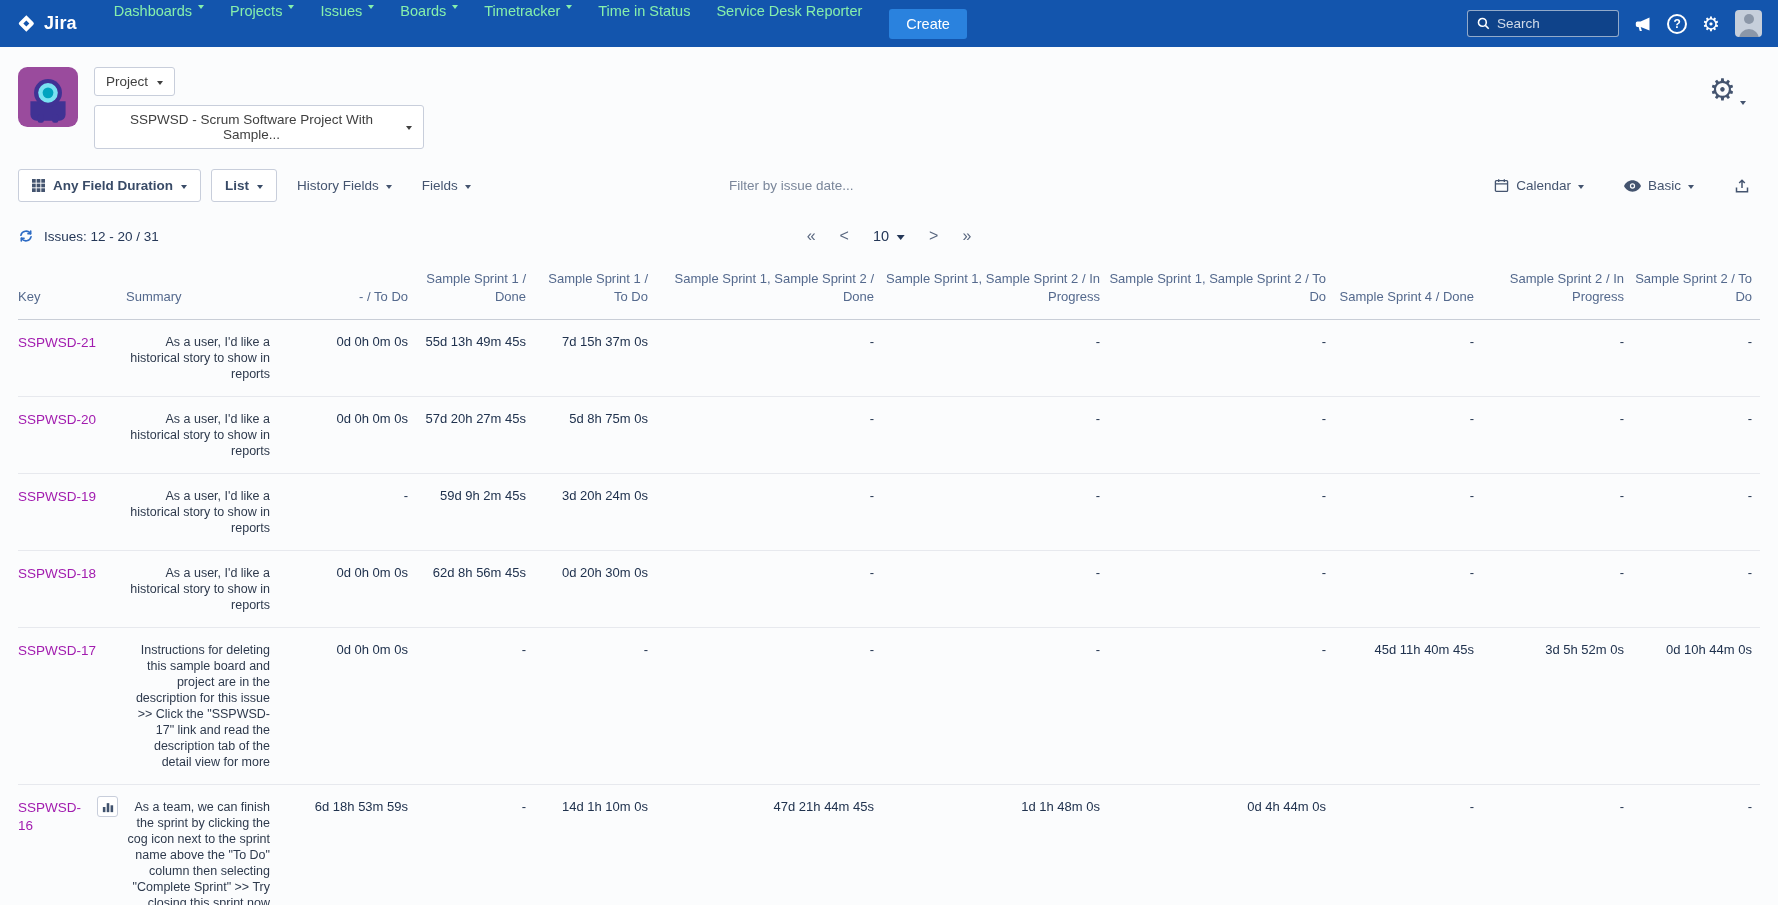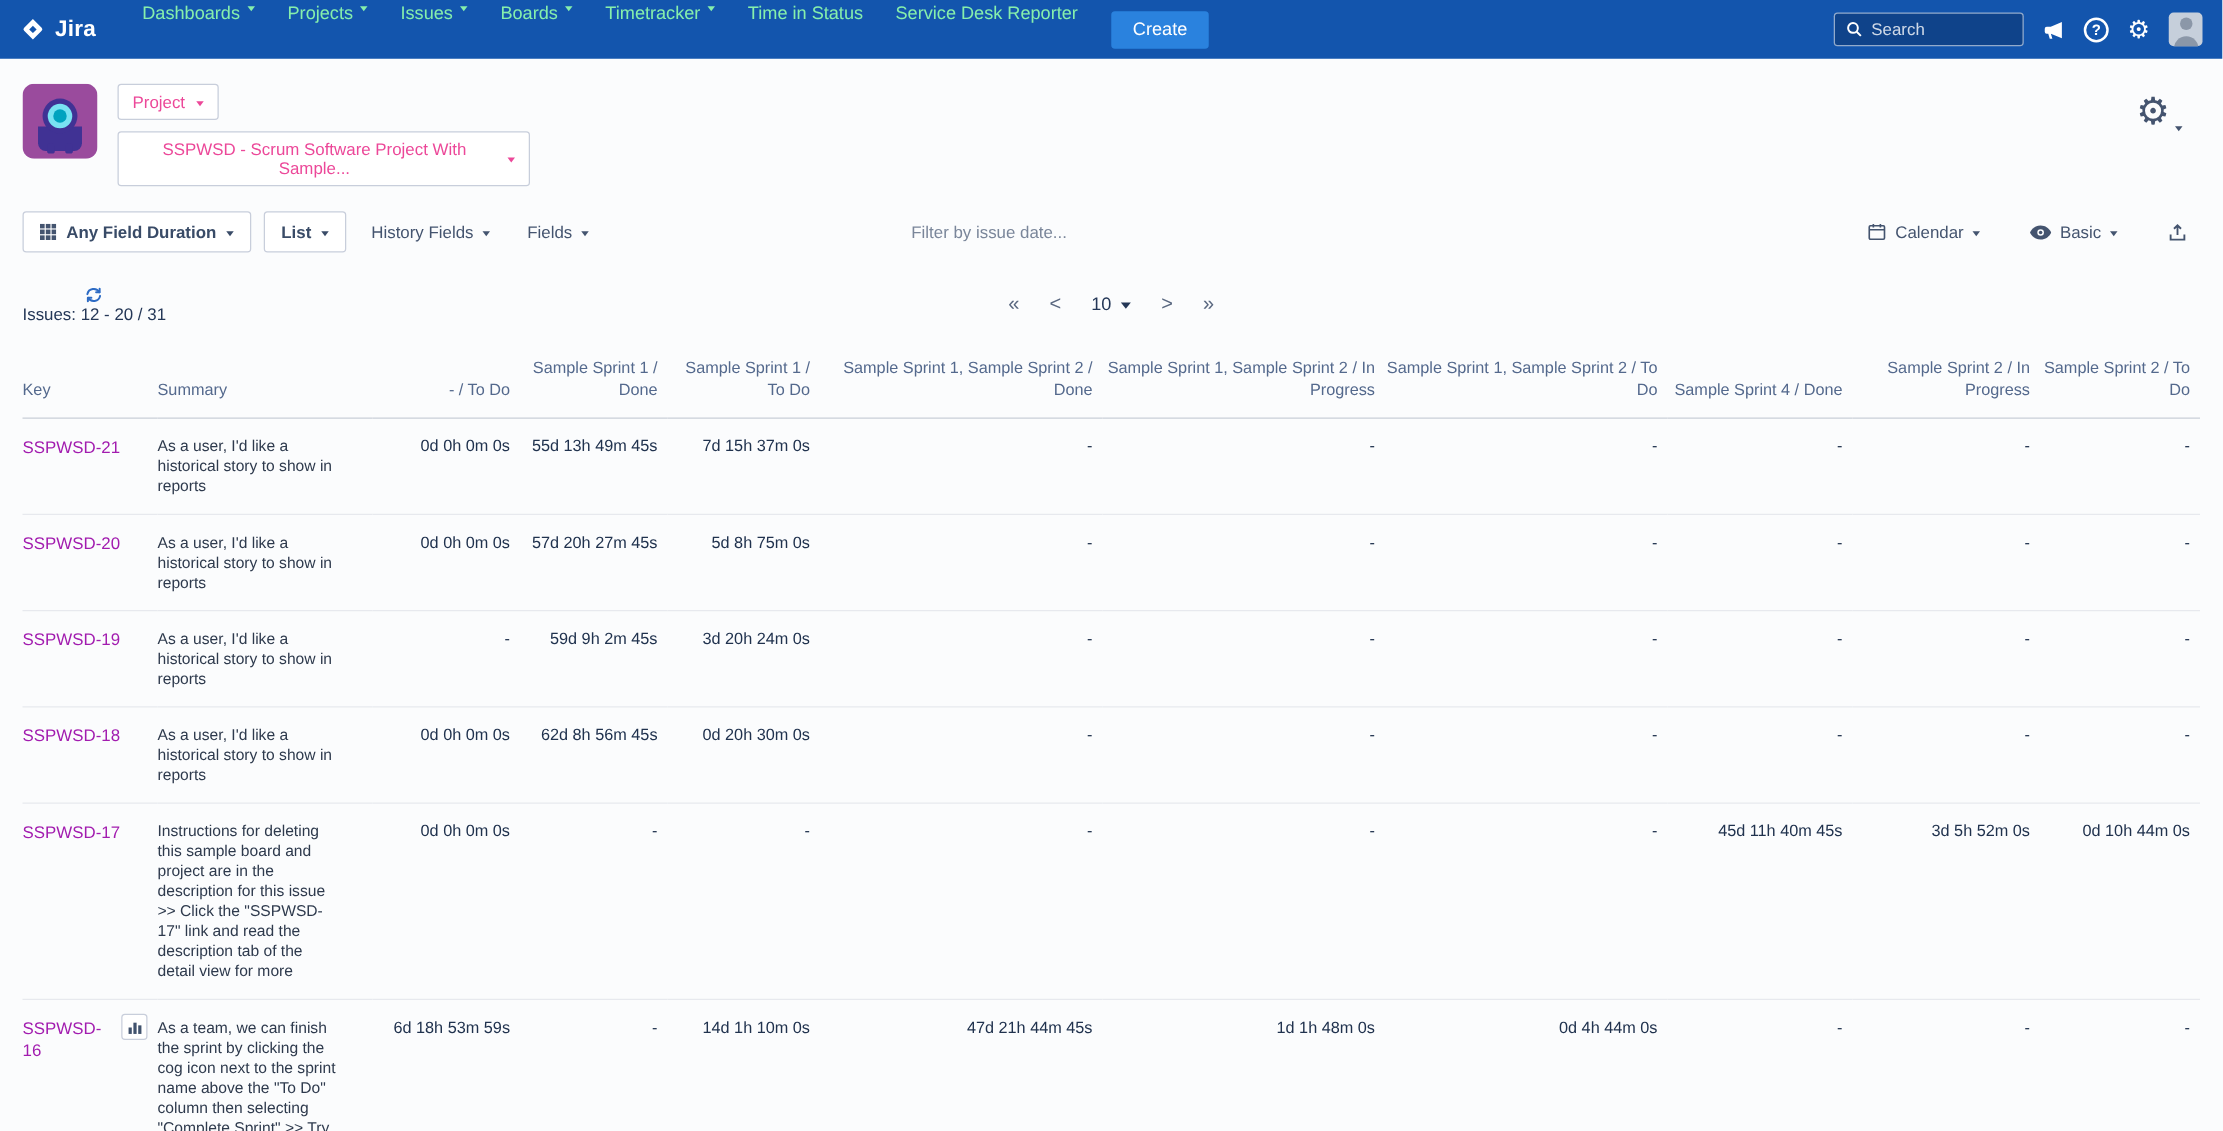--- a/index.html
+++ b/index.html
@@ -60,21 +60,21 @@
   .user-avatar::after {
     content: ""; position: absolute; bottom: -4px; left: 50%; transform: translateX(-50%);
     width: 20px; height: 12px; border-radius: 10px 10px 0 0; background: #8b97a8;
   }
 
   
   .project-header { display: flex; align-items: flex-start; padding: 20px 18px 12px; gap: 16px; }
   .project-avatar { width: 60px; height: 60px; flex: 0 0 auto; }
   .select-btn {
     display: inline-flex; align-items: center; gap: 9px; background: #fff;
-    border: 1px solid #c8cedb; border-radius: 3px; color: #ec4899;
+    border: 1px solid #c8cedb; border-radius: 3px; color: #404040;
     font-size: 13.5px; padding: 6px 11px;
   }
   .project-selects { display: flex; flex-direction: column; gap: 9px; align-items: flex-start; }
   .project-select { width: 330px; justify-content: space-between; }
   .header-right { margin-left: auto; }
   .settings-btn {
     background: none; border: none; color: #44546f;
     display: inline-flex; align-items: flex-end; gap: 4px; padding: 8px 14px 0 0;
   }
   .settings-btn .gear-glyph { font-size: 30px; color: #44546f; }
@@ -93,21 +93,21 @@
   .filter-input {
     position: absolute; left: 50%; transform: translateX(-50%);
     width: 320px; border: none; background: transparent; outline: none;
     font-size: 13.5px; color: #42526e; font-family: inherit; text-align: left;
   }
   .filter-input::placeholder { color: #7a869a; }
   .toolbar-right { margin-left: auto; display: flex; align-items: center; gap: 20px; }
 
   
   .status-row { position: relative; display: flex; align-items: center; padding: 16px 18px 14px; }
-  .issues-info { display: flex; align-items: center; gap: 0; font-size: 13.5px; color: #243757; flex-direction: column; }
+  .issues-info { display: flex; align-items: center; gap: 10px; font-size: 13.5px; color: #243757; }
   .refresh-btn { background: none; border: none; display: inline-flex; }
   .pagination {
     position: absolute; left: 50%; transform: translateX(-50%);
     display: flex; align-items: center; gap: 24px;
   }
   .pg-btn { background: none; border: none; color: #5a6880; font-size: 16px; line-height: 1; }
   .page-size { background: none; border: none; display: inline-flex; align-items: center; gap: 8px; font-size: 14.5px; color: #243757; }
 
   
   .table-wrap { padding: 0 18px; }
@@ -126,21 +126,21 @@
     border-bottom: 1px solid #e7e9ee; line-height: 1.3;
     word-wrap: break-word;
   }
   .td-key a { color: #a21caf; font-size: 13.5px; }
   .key-wrap { display: flex; align-items: flex-start; gap: 9px; }
   .chart-btn {
     background: #fff; border: 1px solid #c8cedb; border-radius: 3px;
     width: 23px; height: 21px; display: inline-flex; align-items: center; justify-content: center;
     margin-top: -3px;
   }
-  .td-summary { font-size: 12.5px; color: #2e3a4d; line-height: 1.28; padding-right: 28px; }
+  .td-summary { font-size: 12.5px; color: #2e3a4d; line-height: 1.28; padding-right: 28px; text-align: right; }
   .td-val { text-align: right; }
 </style>
 </head>
 <body>
 
 <nav class="topnav">
   <a href="#" class="brand">
     <span style="display:inline-flex">
       <svg width="21" height="21" viewBox="0 0 24 24">
         <path d="M11.8 2.6 3.8 10.6a1.9 1.9 0 0 0 0 2.7l8 8 8-8a1.9 1.9 0 0 0 0-2.7z" fill="#fff"></path>

